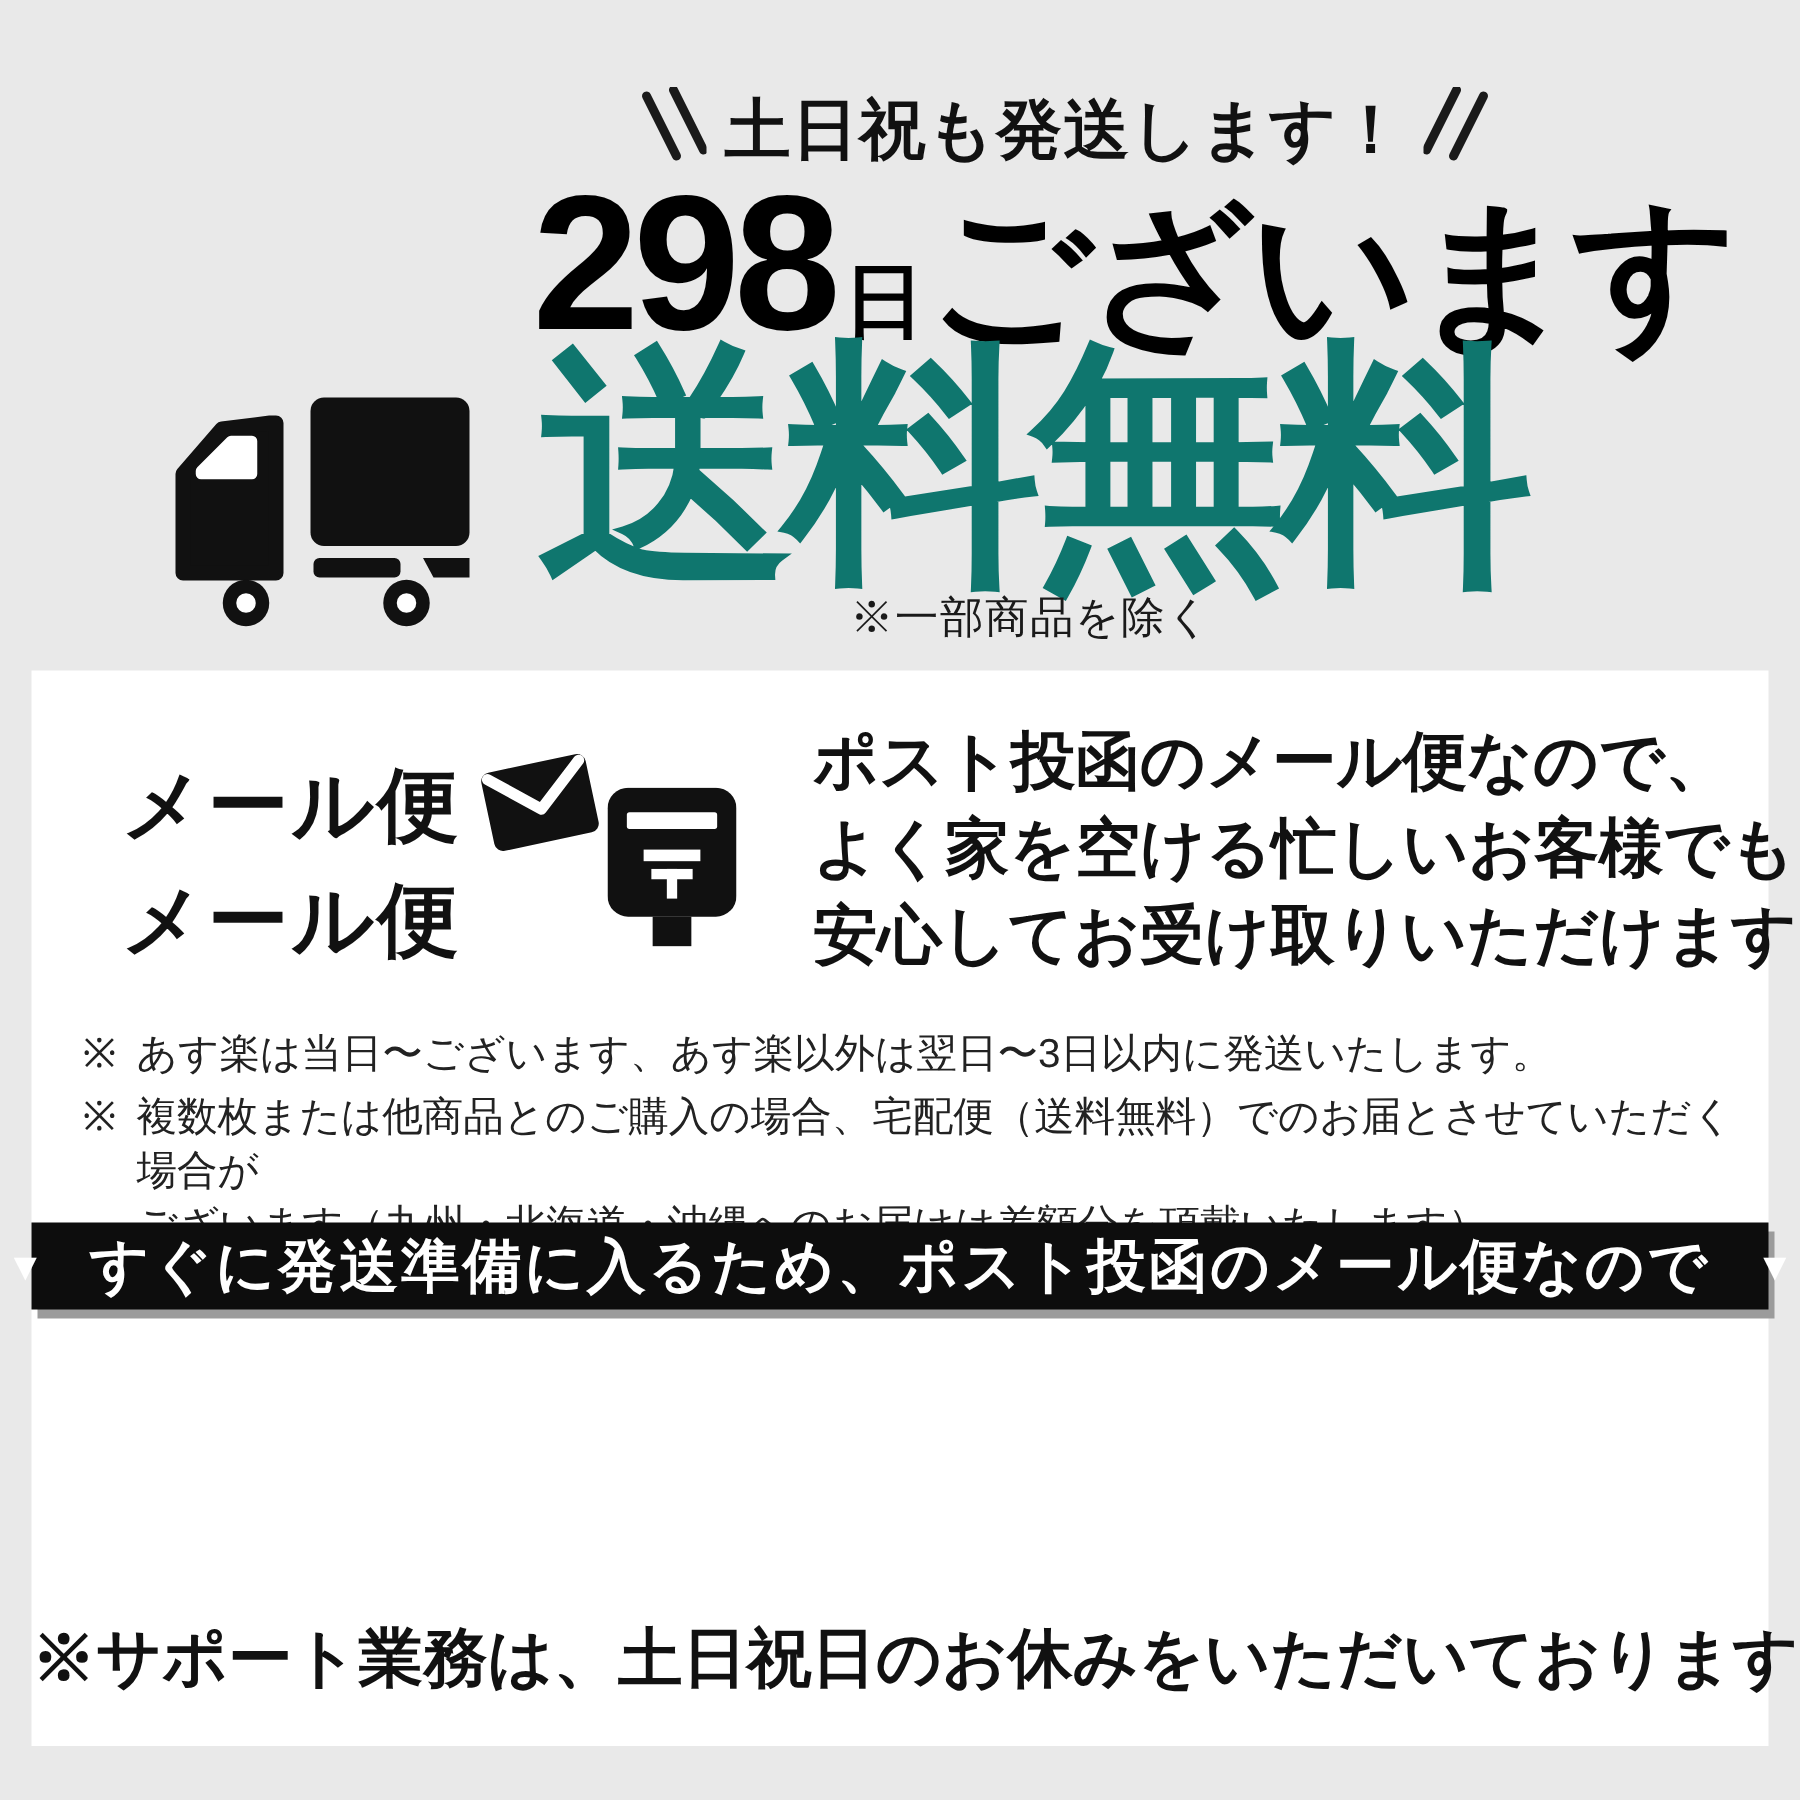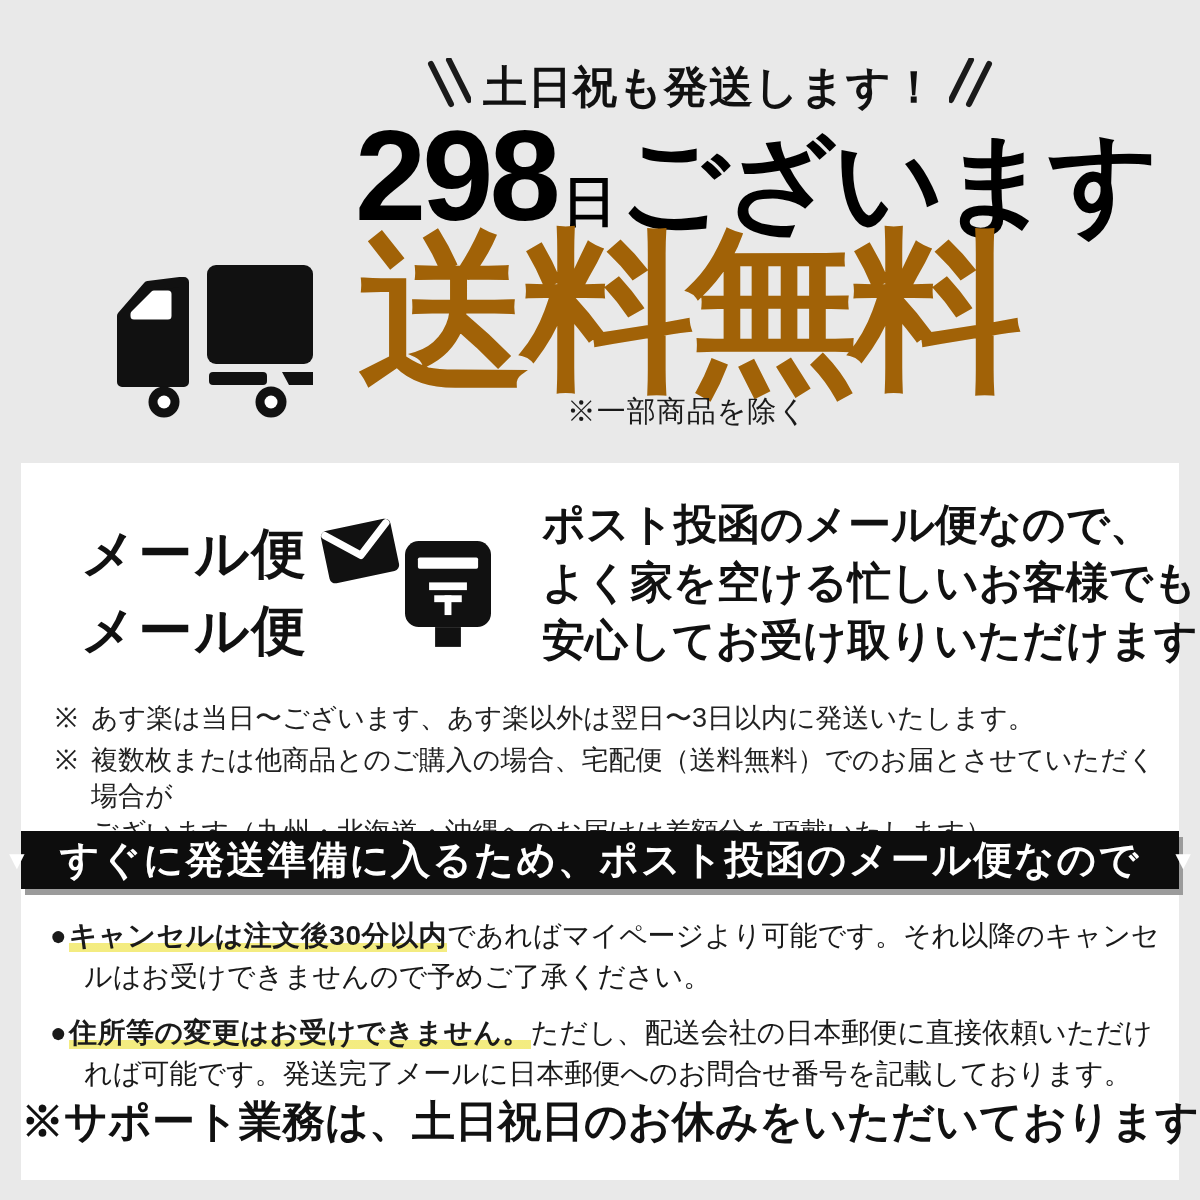--- a/index.html
+++ b/index.html
@@ -29,30 +29,30 @@
   }
   .headline .num  { font-size:128px; font-weight:900; letter-spacing:-4px; }
   .headline .day  { font-size:54px;  font-weight:900; margin:0 2px 0 6px; }
   .headline .rest { font-size:108px; font-weight:900; letter-spacing:-3px; }
 
   .truck-wrap { position:absolute; left:112px; top:252px; width:210px; height:168px; }
 
   .free {
     position:absolute; top:224px; left:358px;
     font-size:172px; font-weight:900; line-height:1; letter-spacing:-8px;
-    color:#a16207; white-space:nowrap;
+    color:#0f766e; white-space:nowrap;
   }
   .exception {
     position:absolute; top:392px; right:152px;
     font-size:29px; font-weight:400; letter-spacing:1px; color:#1a1a1a;
   }
 
   
   .white-box {
-    position:absolute; left:21px; top:463px; width:1158px; height:717px;
+    position:absolute; left:21px; top:447px; width:1158px; height:717px;
     background:#ffffff;
   }
   .mail-title {
     position:absolute; left:60px; top:52px;
     font-size:54px; font-weight:800; line-height:77px; letter-spacing:2px; color:#111;
     white-space:nowrap;
   }
   .mail-title span { display:block; }
 
   .envelope-wrap { position:absolute; left:302px; top:58px; width:74px; height:60px; transform:rotate(-12deg); }
@@ -183,25 +183,17 @@
           <span class="ln">ございます（九州・北海道・沖縄へのお届けは差額分を頂戴いたします）。</span>
       </p>
     </div>
 
     <div class="banner">
       <span class="arrow">▼</span>
       <span class="txt">すぐに発送準備に入るため、ポスト投函のメール便なので</span>
       <span class="arrow">▼</span>
     </div>
 
-    <div class="cautions">
-      <p class="caution">
-        <span class="bullet">●</span><span class="hl">キャンセルは注文後30分以内</span><span>であればマイページより可能です。それ以降のキャンセルはお受けできませんので予めご了承ください。</span>
-      </p>
-      <p class="caution">
-        <span class="bullet">●</span><span class="hl">住所等の変更はお受けできません。</span><span>ただし、配送会社の日本郵便に直接依頼いただければ可能です。発送完了メールに日本郵便へのお問合せ番号を記載しております。</span>
-      </p>
-    </div>
 
     <div class="support">※サポート業務は、土日祝日のお休みをいただいております。</div>
 
   </section>
 </div>
 
 </body></html>

